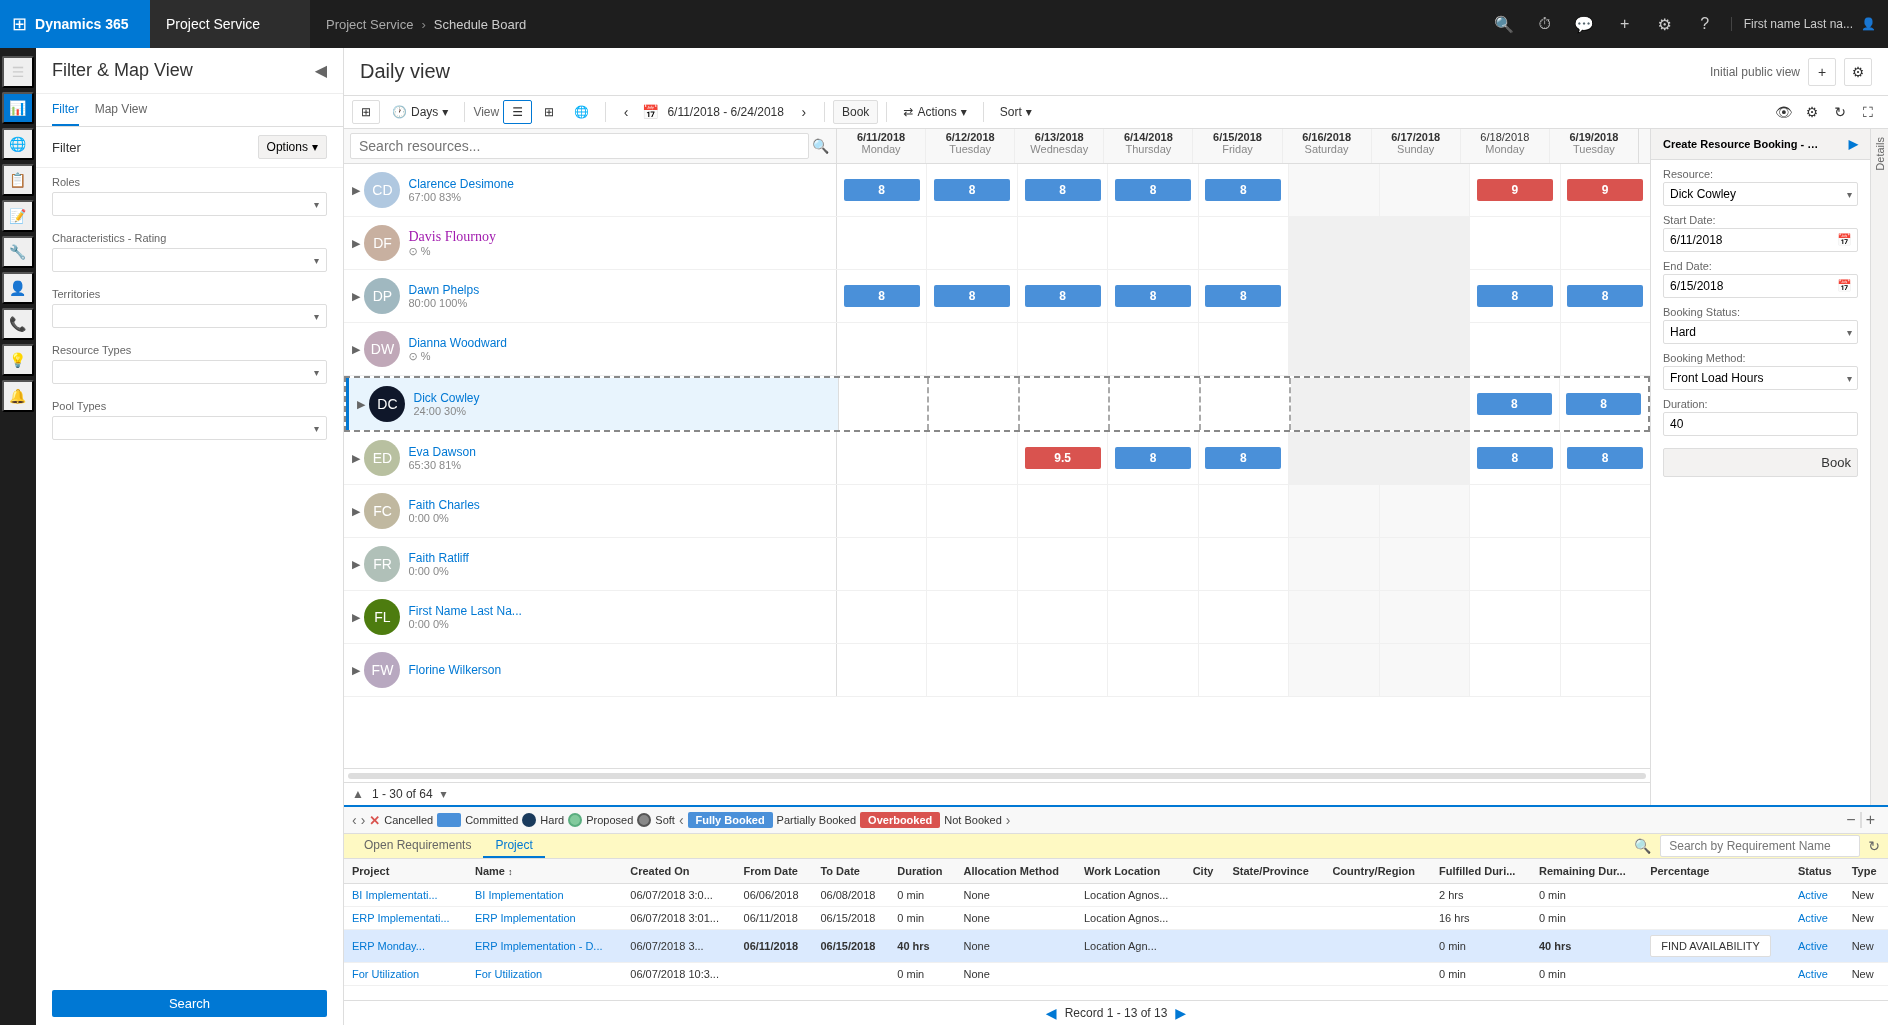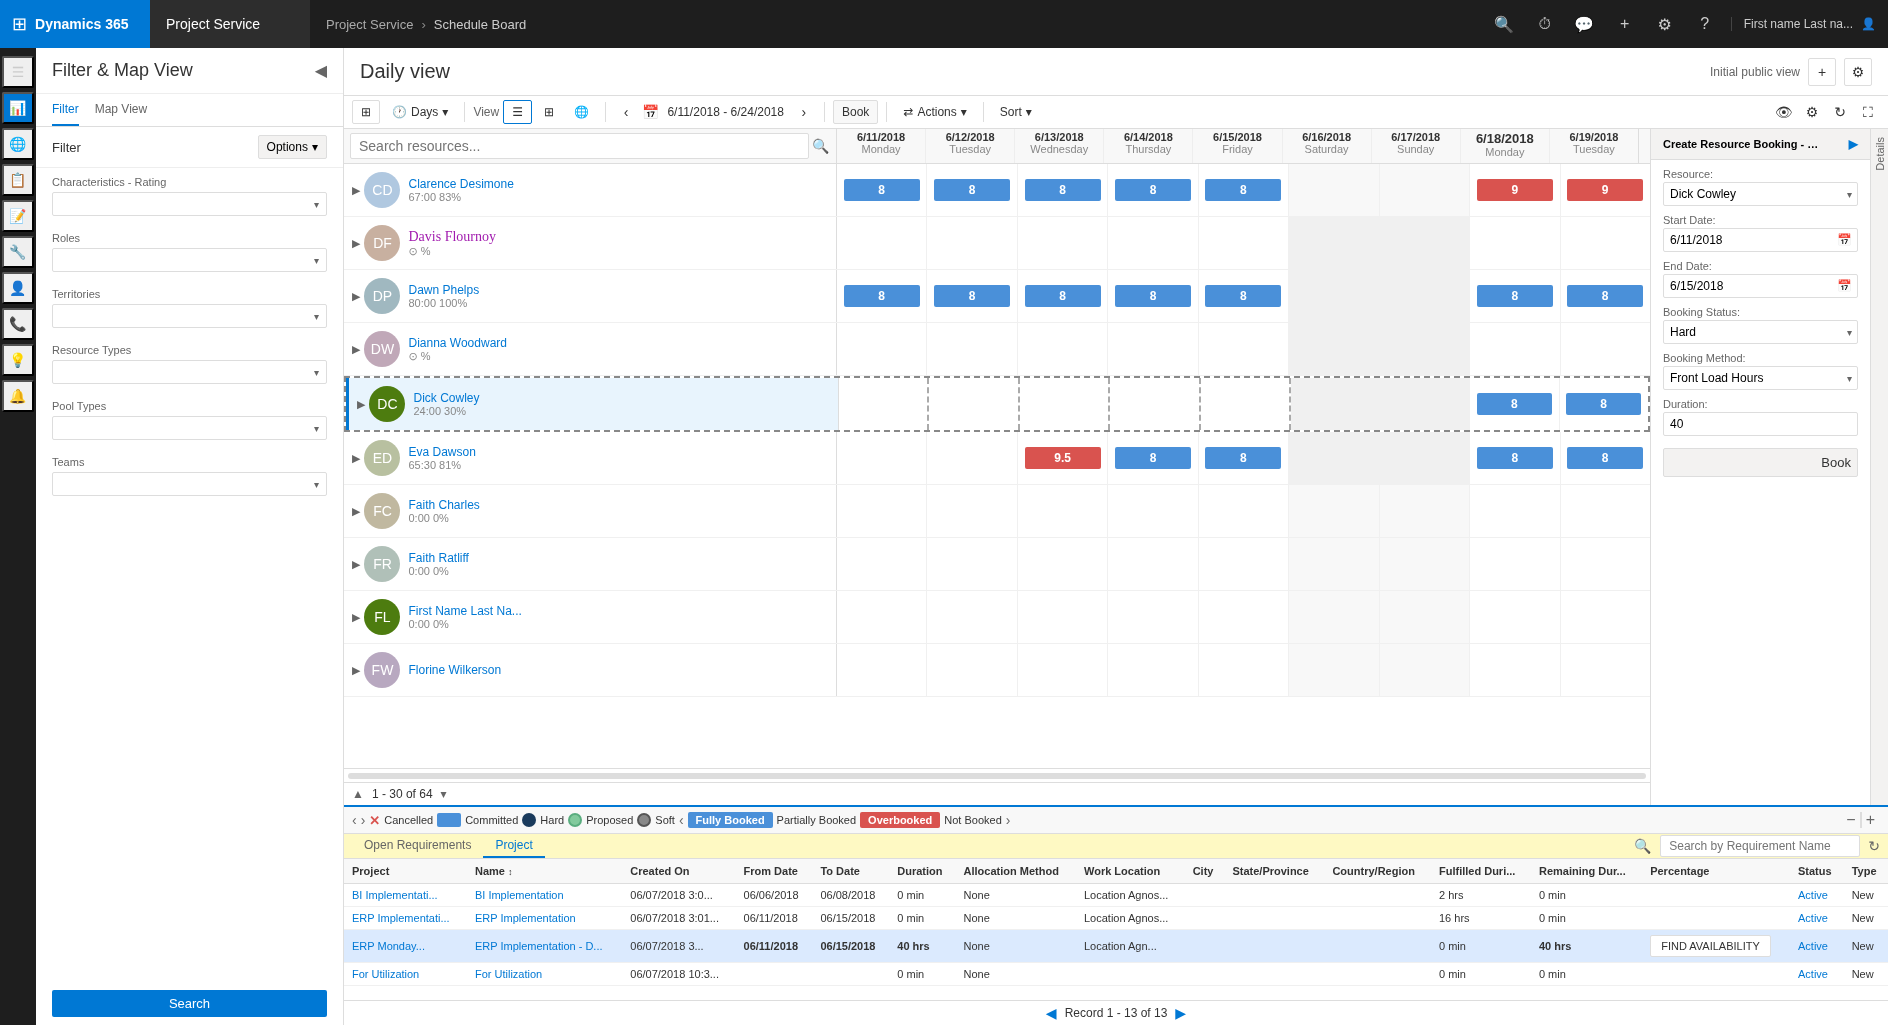--- a/index.html
+++ b/index.html
@@ -274,51 +274,45 @@
     </div>
     <div class="filter-options-row">
       <span style="flex:1;font-size:13px;font-weight:500;color:#333;">Filter</span>
       <div class="options-btn">
         <span>Options</span>
         <span>▾</span>
       </div>
     </div>
     <div style="flex:1;overflow-y:auto;overflow-x:hidden;">
       <div class="filter-section">
-        <div class="filter-label">Characteristics - Rating</div>
+        <div class="filter-label">Roles</div>
         <div class="filter-select-wrap">
           <select class="filter-select"></select>
         </div>
       </div>
       <div class="filter-section">
-        <div class="filter-label">Roles</div>
+        <div class="filter-label">Characteristics - Rating</div>
         <div class="filter-select-wrap">
           <select class="filter-select"></select>
         </div>
       </div>
       <div class="filter-section">
         <div class="filter-label">Territories</div>
         <div class="filter-select-wrap">
           <select class="filter-select"></select>
         </div>
       </div>
       <div class="filter-section">
         <div class="filter-label">Resource Types</div>
         <div class="filter-select-wrap">
           <select class="filter-select"></select>
         </div>
       </div>
       <div class="filter-section">
         <div class="filter-label">Pool Types</div>
-        <div class="filter-select-wrap">
-          <select class="filter-select"></select>
-        </div>
-      </div>
-      <div class="filter-section">
-        <div class="filter-label">Teams</div>
         <div class="filter-select-wrap">
           <select class="filter-select"></select>
         </div>
       </div>
     </div>
     <button class="filter-search-btn">Search</button>
   </div>
 
   <div class="main-content">
 
@@ -409,21 +403,21 @@
                 </div>
                 <div style="min-width:80px;flex:1;text-align:center;border-right:1px solid #eee;padding:2px;">
                   <div style="font-size:11px;font-weight:600;color:#333;">6/16/2018</div>
                   <div style="font-size:11px;color:#888;">Saturday</div>
                 </div>
                 <div style="min-width:80px;flex:1;text-align:center;border-right:1px solid #eee;padding:2px;">
                   <div style="font-size:11px;font-weight:600;color:#333;">6/17/2018</div>
                   <div style="font-size:11px;color:#888;">Sunday</div>
                 </div>
                 <div style="min-width:80px;flex:1;text-align:center;border-right:1px solid #eee;padding:2px;">
-                  <div style="font-size:13px;font-weight:700;color:#333;">6/18/2018</div>
+                  <div style="font-size:11px;font-weight:400;color:#333;">6/18/2018</div>
                   <div style="font-size:11px;color:#888;">Monday</div>
                 </div>
                 <div style="min-width:80px;flex:1;text-align:center;padding:2px;">
                   <div style="font-size:11px;font-weight:600;color:#333;">6/19/2018</div>
                   <div style="font-size:11px;color:#888;">Tuesday</div>
                 </div>
               </div>
 
               <div style="width:12px;border-left:1px solid #ddd;"></div>
             </div>
@@ -542,21 +536,21 @@
                   <div style="flex:1;height:52px;border-right:1px solid #f0f0f0;background:#f0f0f0;"></div>
                   <div style="flex:1;height:52px;border-right:1px solid #f0f0f0;background:#f0f0f0;"></div>
                   <div style="flex:1;height:52px;border-right:1px solid #f0f0f0;"></div>
                   <div style="flex:1;height:52px;"></div>
                 </div>
               </div>
 
               <div style="display:flex;min-height:52px;border-bottom:1px solid #f0f0f0;align-items:center;border:2px dashed #888;">
                 <div style="width:493px;min-width:493px;border-right:1px solid #ddd;display:flex;align-items:center;padding:4px 8px;min-height:52px;background:#e8f4fd;border-left:3px solid #0078d4;">
                   <span style="color:#666;margin-right:4px;cursor:pointer;font-size:11px;">▶</span>
-                  <div style="width:36px;height:36px;border-radius:50%;background:#4d7c0f;overflow:hidden;flex-shrink:0;margin-right:8px;display:flex;align-items:center;justify-content:center;font-size:14px;color:#fff;">DC</div>
+                  <div style="width:36px;height:36px;border-radius:50%;background:#0f172a;overflow:hidden;flex-shrink:0;margin-right:8px;display:flex;align-items:center;justify-content:center;font-size:14px;color:#fff;">DC</div>
                   <div>
                     <div style="font-size:12px;font-weight:500;color:#0078d4;">Dick Cowley</div>
                     <div style="font-size:11px;color:#888;">24:00  30%</div>
                   </div>
                 </div>
                 <div style="flex:1;display:flex;height:52px;align-items:center;">
                   <div style="flex:1;height:52px;border-right:2px dashed #aaa;display:flex;align-items:center;justify-content:center;"></div>
                   <div style="flex:1;height:52px;border-right:2px dashed #aaa;display:flex;align-items:center;justify-content:center;"></div>
                   <div style="flex:1;height:52px;border-right:2px dashed #aaa;display:flex;align-items:center;justify-content:center;"></div>
                   <div style="flex:1;height:52px;border-right:2px dashed #aaa;display:flex;align-items:center;justify-content:center;"></div>

